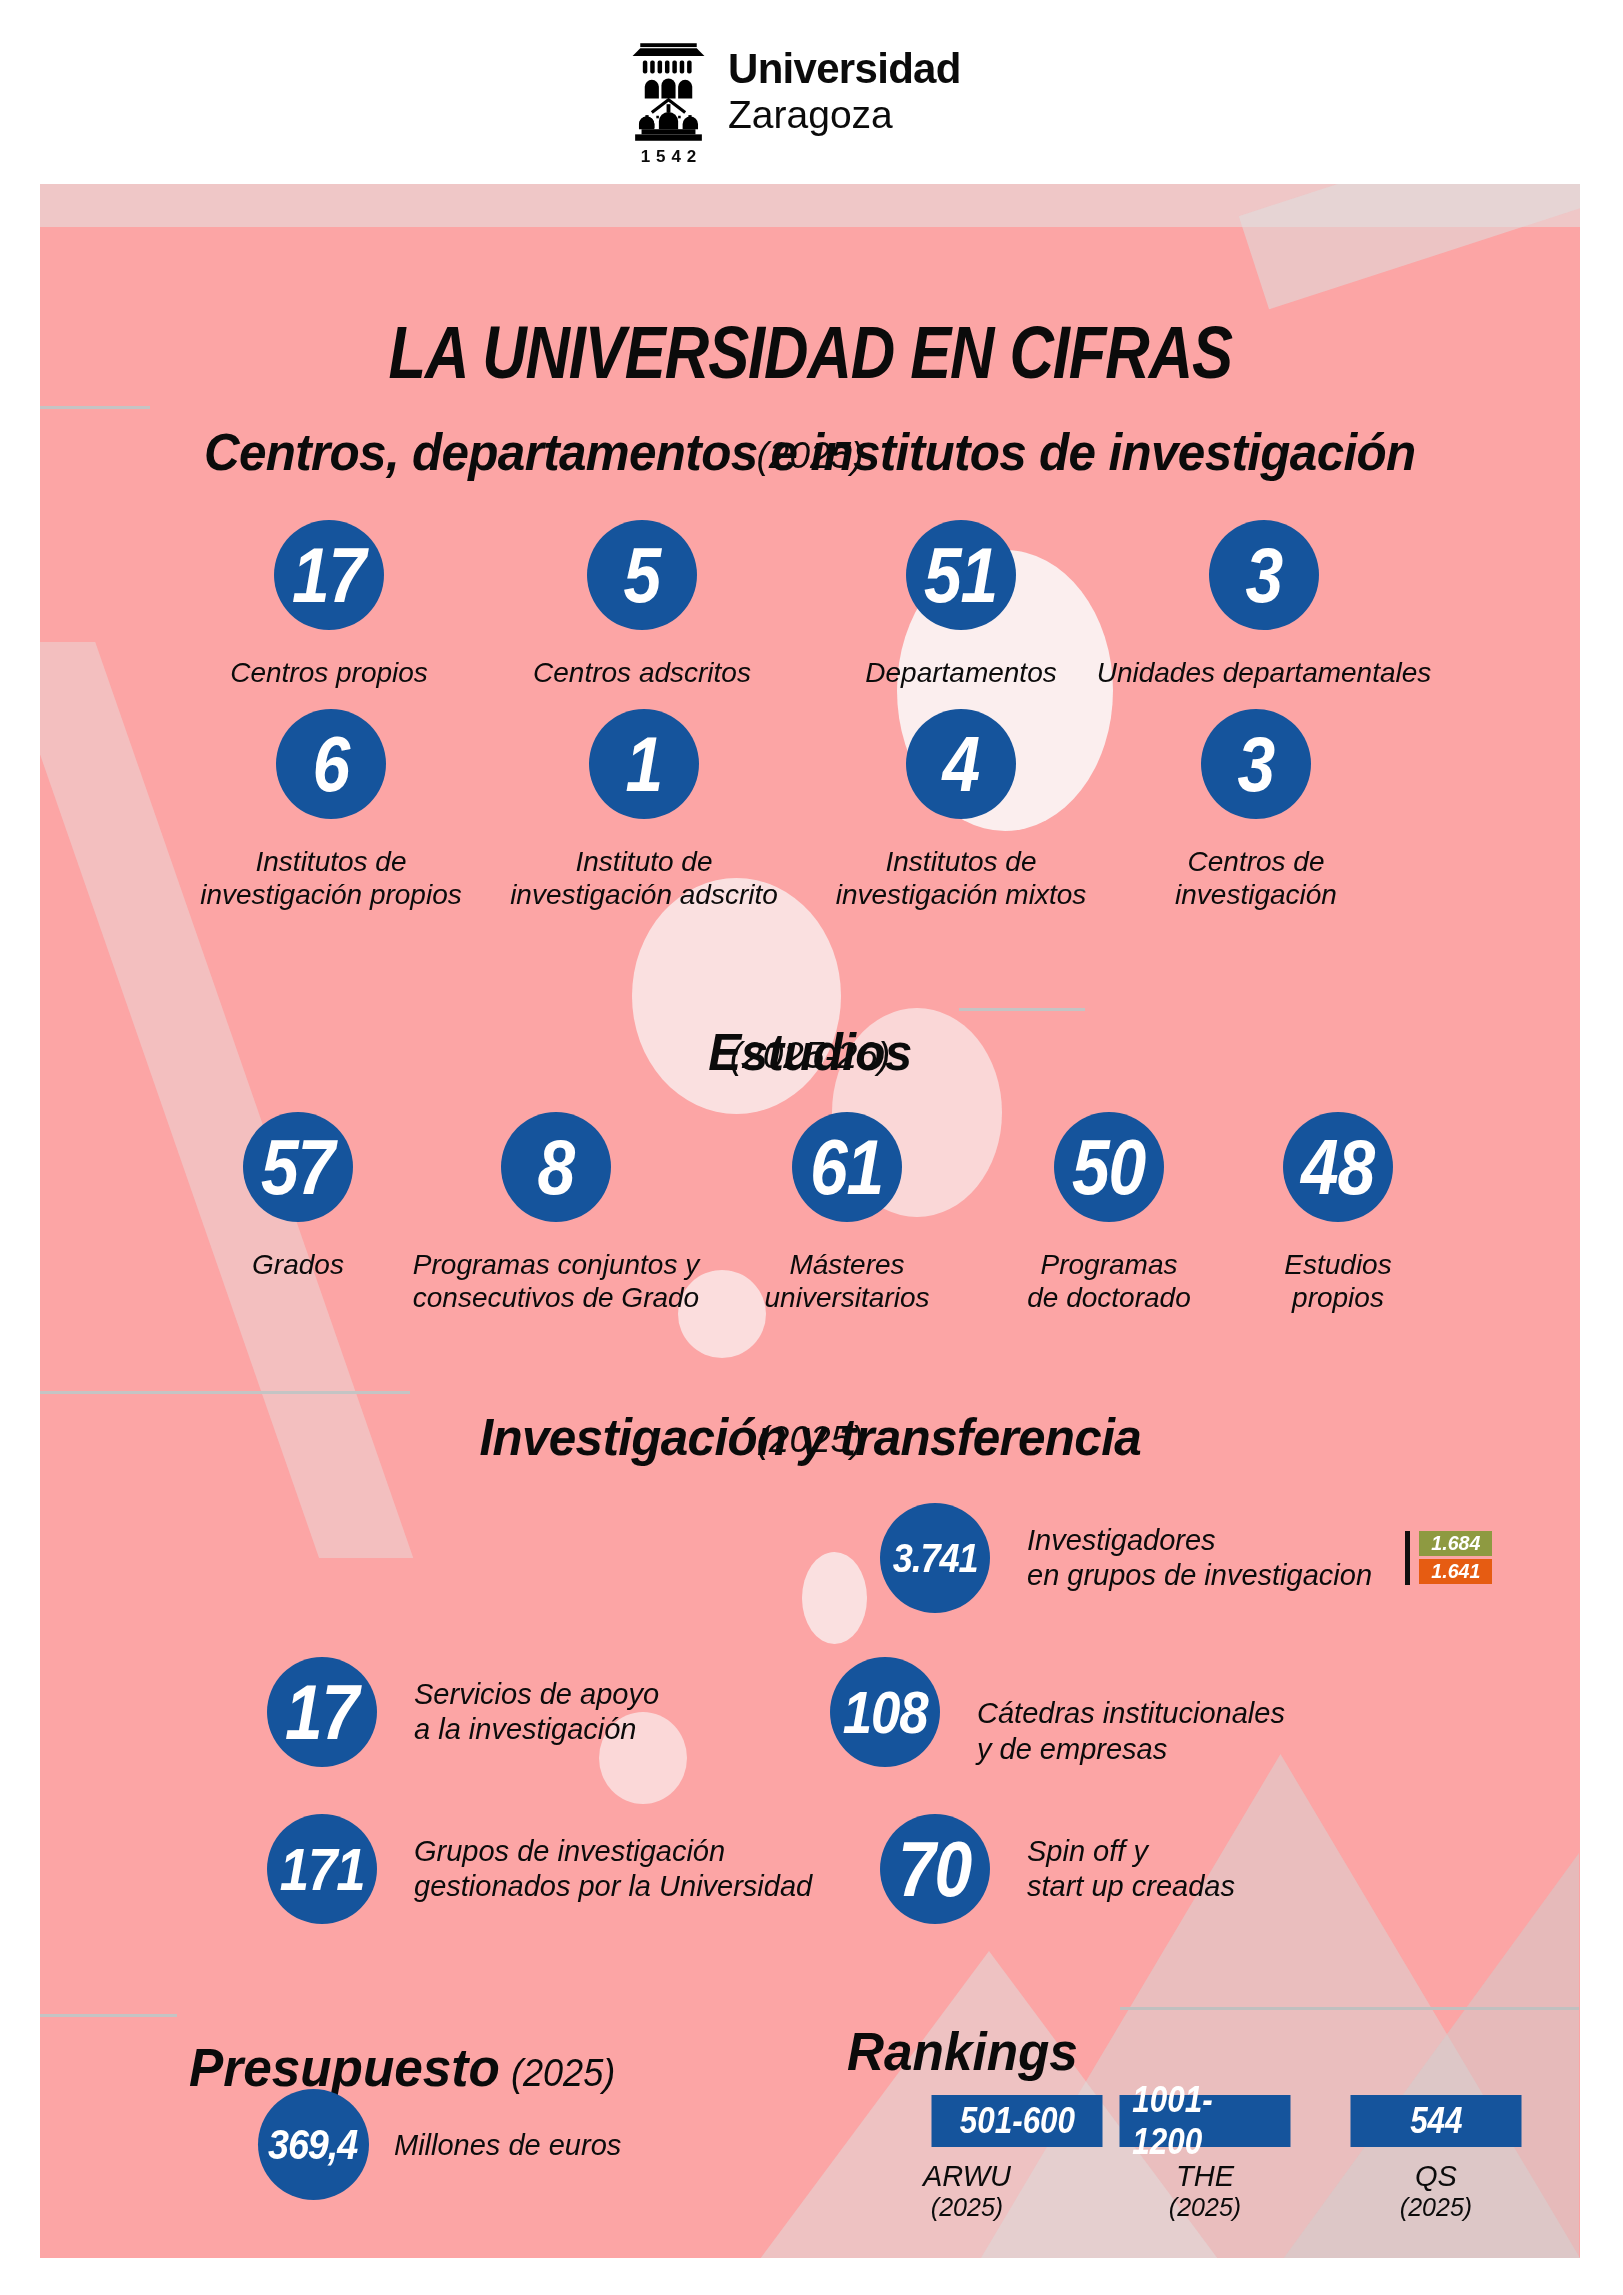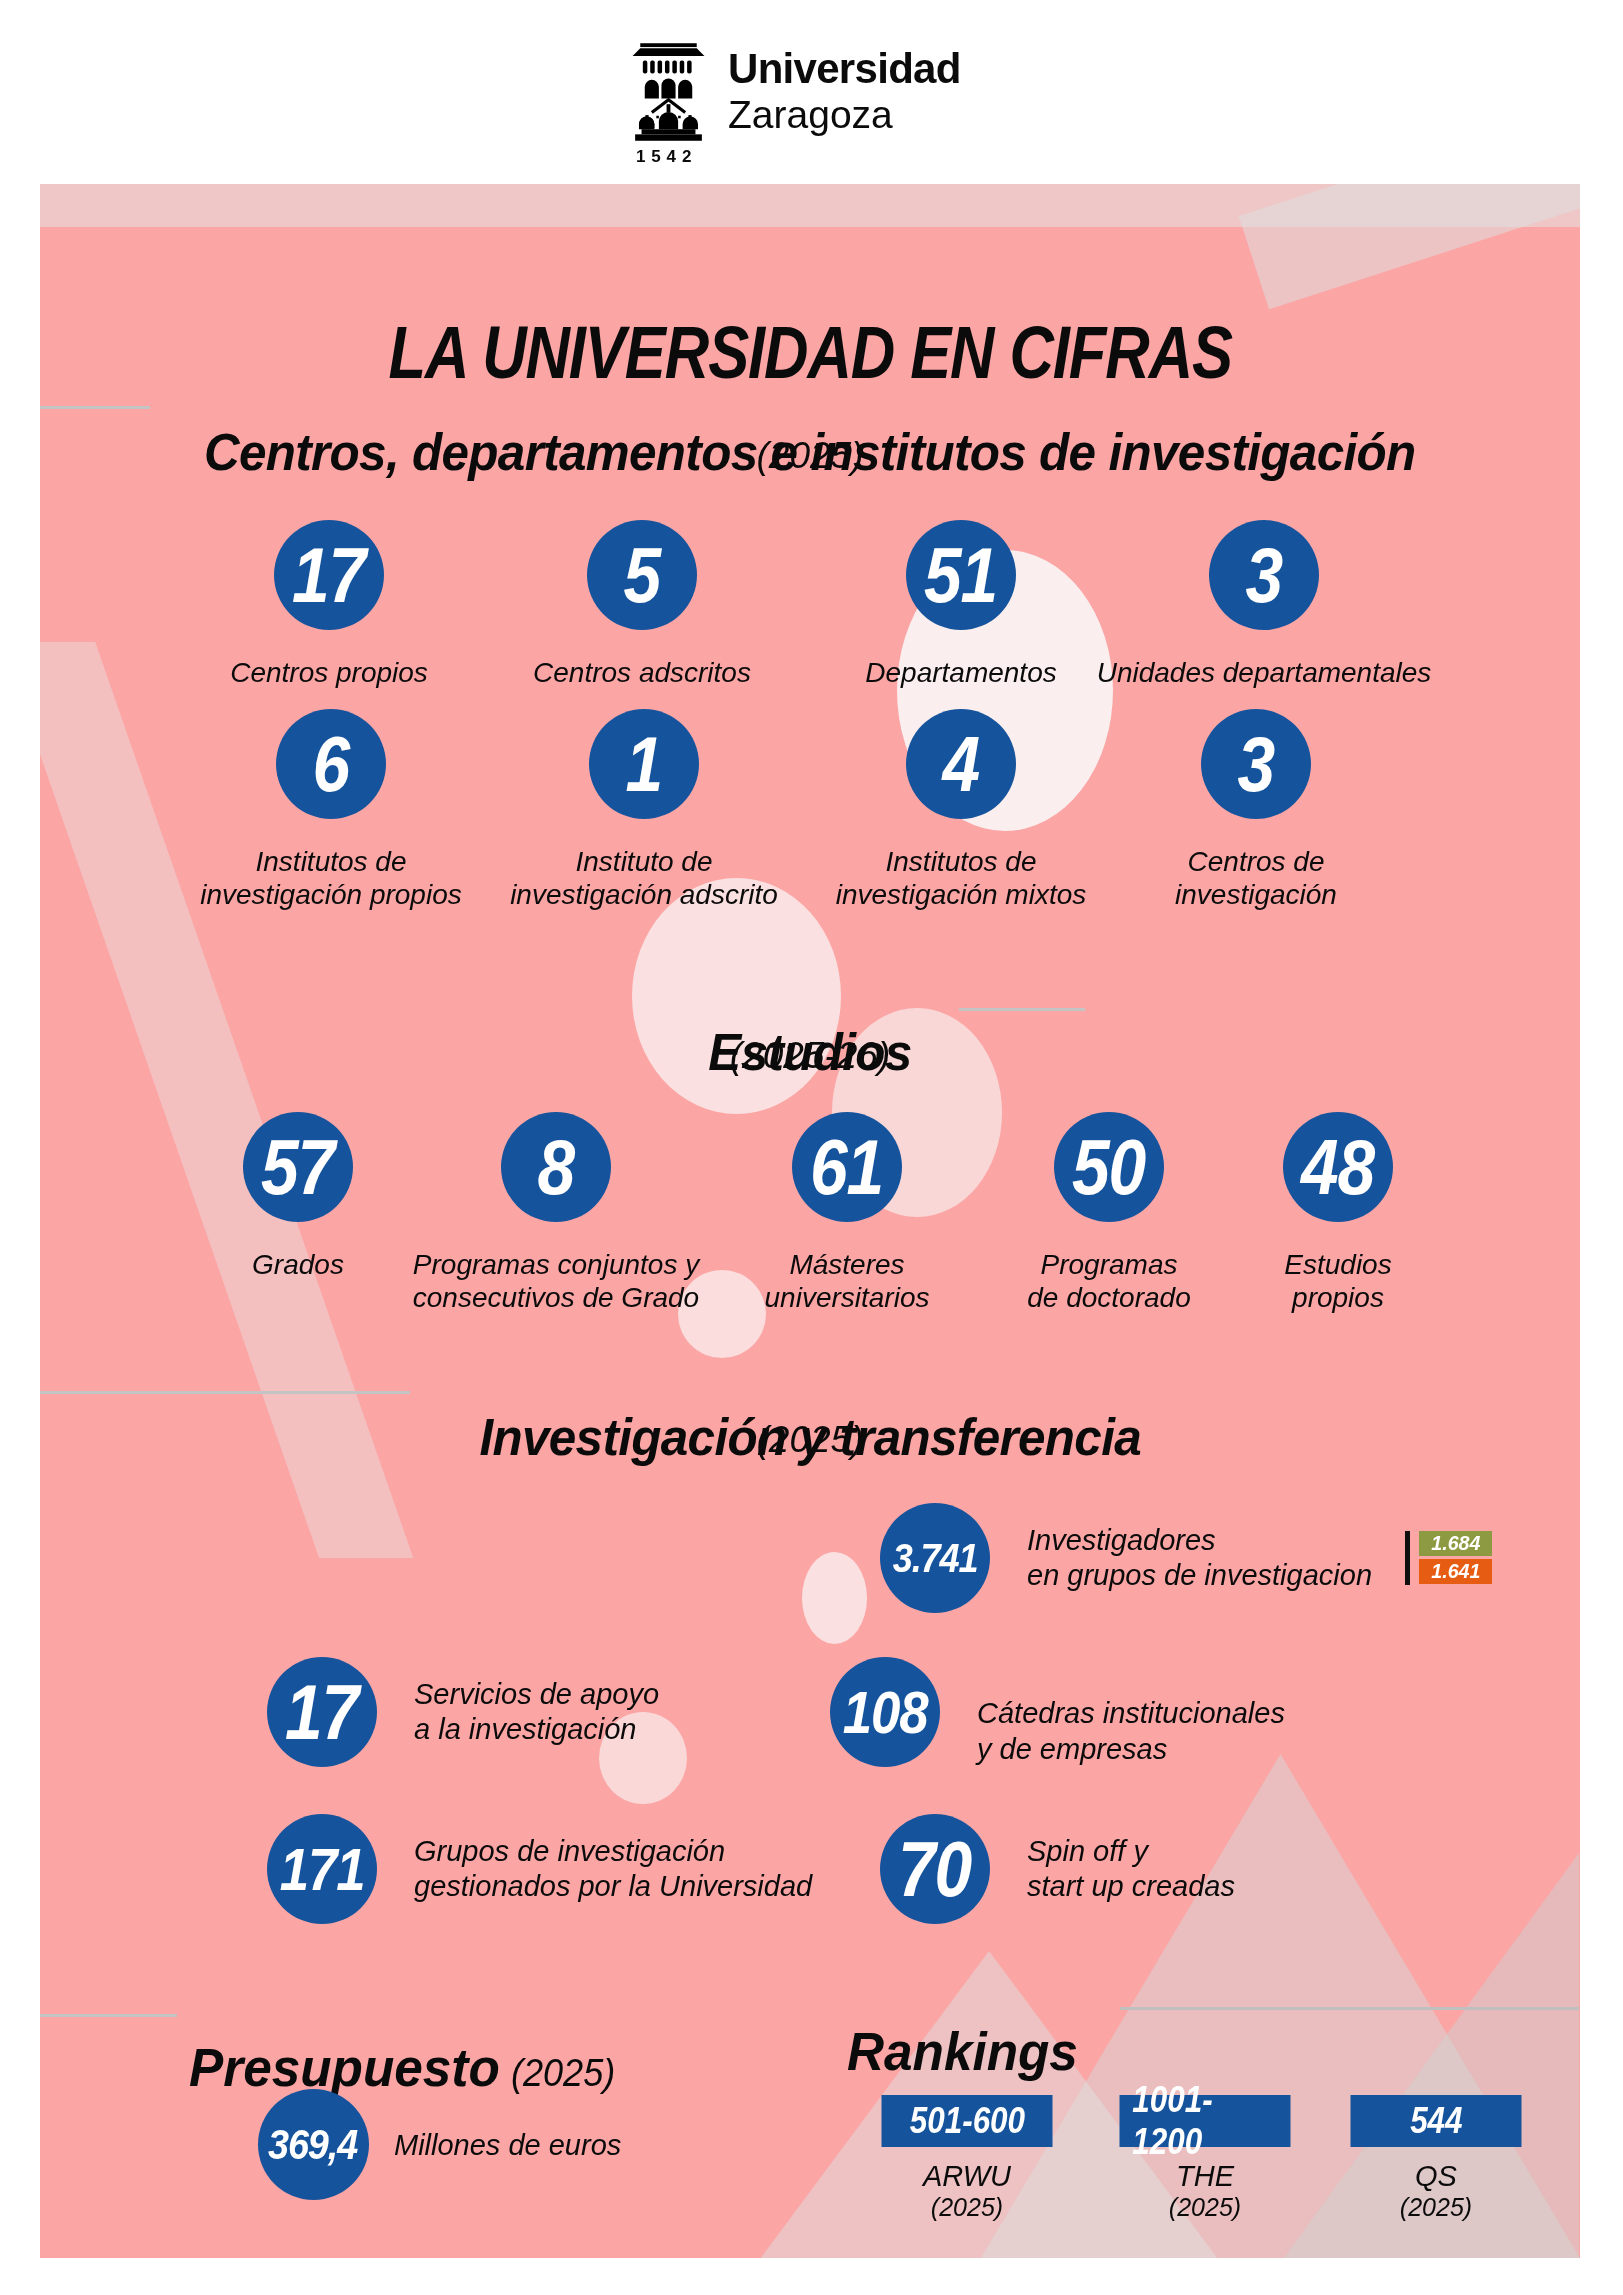--- a/index.html
+++ b/index.html
@@ -1,21 +1,21 @@
 <!DOCTYPE html>
 <html style="font-size:10.5px"><head>
 <meta charset="utf-8">
 <style>
   html,body{margin:0;padding:0;background:#ffffff;}
   .page{position:relative;width:1623px;height:2295px;background:#ffffff;overflow:hidden;
         font-family:"Liberation Sans","DejaVu Sans",sans-serif;color:#0b0b0b;}
 
   
   .logo{position:absolute;left:630px;top:43px;display:flex;align-items:flex-start;}
-  .logo-icon{width:77px;}
+  .logo-icon{width:77px;text-align:center;}
   .logo-founded{font-size:17px;font-weight:700;letter-spacing:5.9px;margin-top:3.9px;text-indent:5.9px;}
   .wordmark{margin-left:21px;padding-top:5.2px;line-height:1;}
   .wordmark .l1{font-size:42px;font-weight:700;letter-spacing:-0.7px;}
   .wordmark .l2{font-size:39px;font-weight:400;margin-top:5.2px;letter-spacing:0px;}
 
   
   .panel{position:absolute;left:40px;top:184px;width:1540px;height:2074px;background:#fca5a5;overflow:hidden;font-style:italic;}
   .shape{position:absolute;pointer-events:none;}
 
   
@@ -280,21 +280,21 @@
           <span>369,4</span>
         </div>
     </div>
     <div class="pres-label">Millones de euros</div>
 
     <h2 class="left-h" style="left:807px;top:1791px;">
       <span>Rankings</span>
     </h2>
     <div class="dash" style="left:1080px;top:1823px;width:459px;background:#c0c0c0;"></div>
 
-    <div class="rank-box" style="left:927px;justify-content:center;">
+    <div class="rank-box" style="left:977px;justify-content:center;">
         <span>501-600</span>
       </div>
     <div class="rank-name" style="left:927px;">ARWU</div>
     <div class="rank-year" style="left:927px;">(2025)</div>
 
     <div class="rank-box" style="left:1165px;">
         <span>1001-1200</span>
       </div>
     <div class="rank-name" style="left:1165px;">THE</div>
     <div class="rank-year" style="left:1165px;">(2025)</div>

